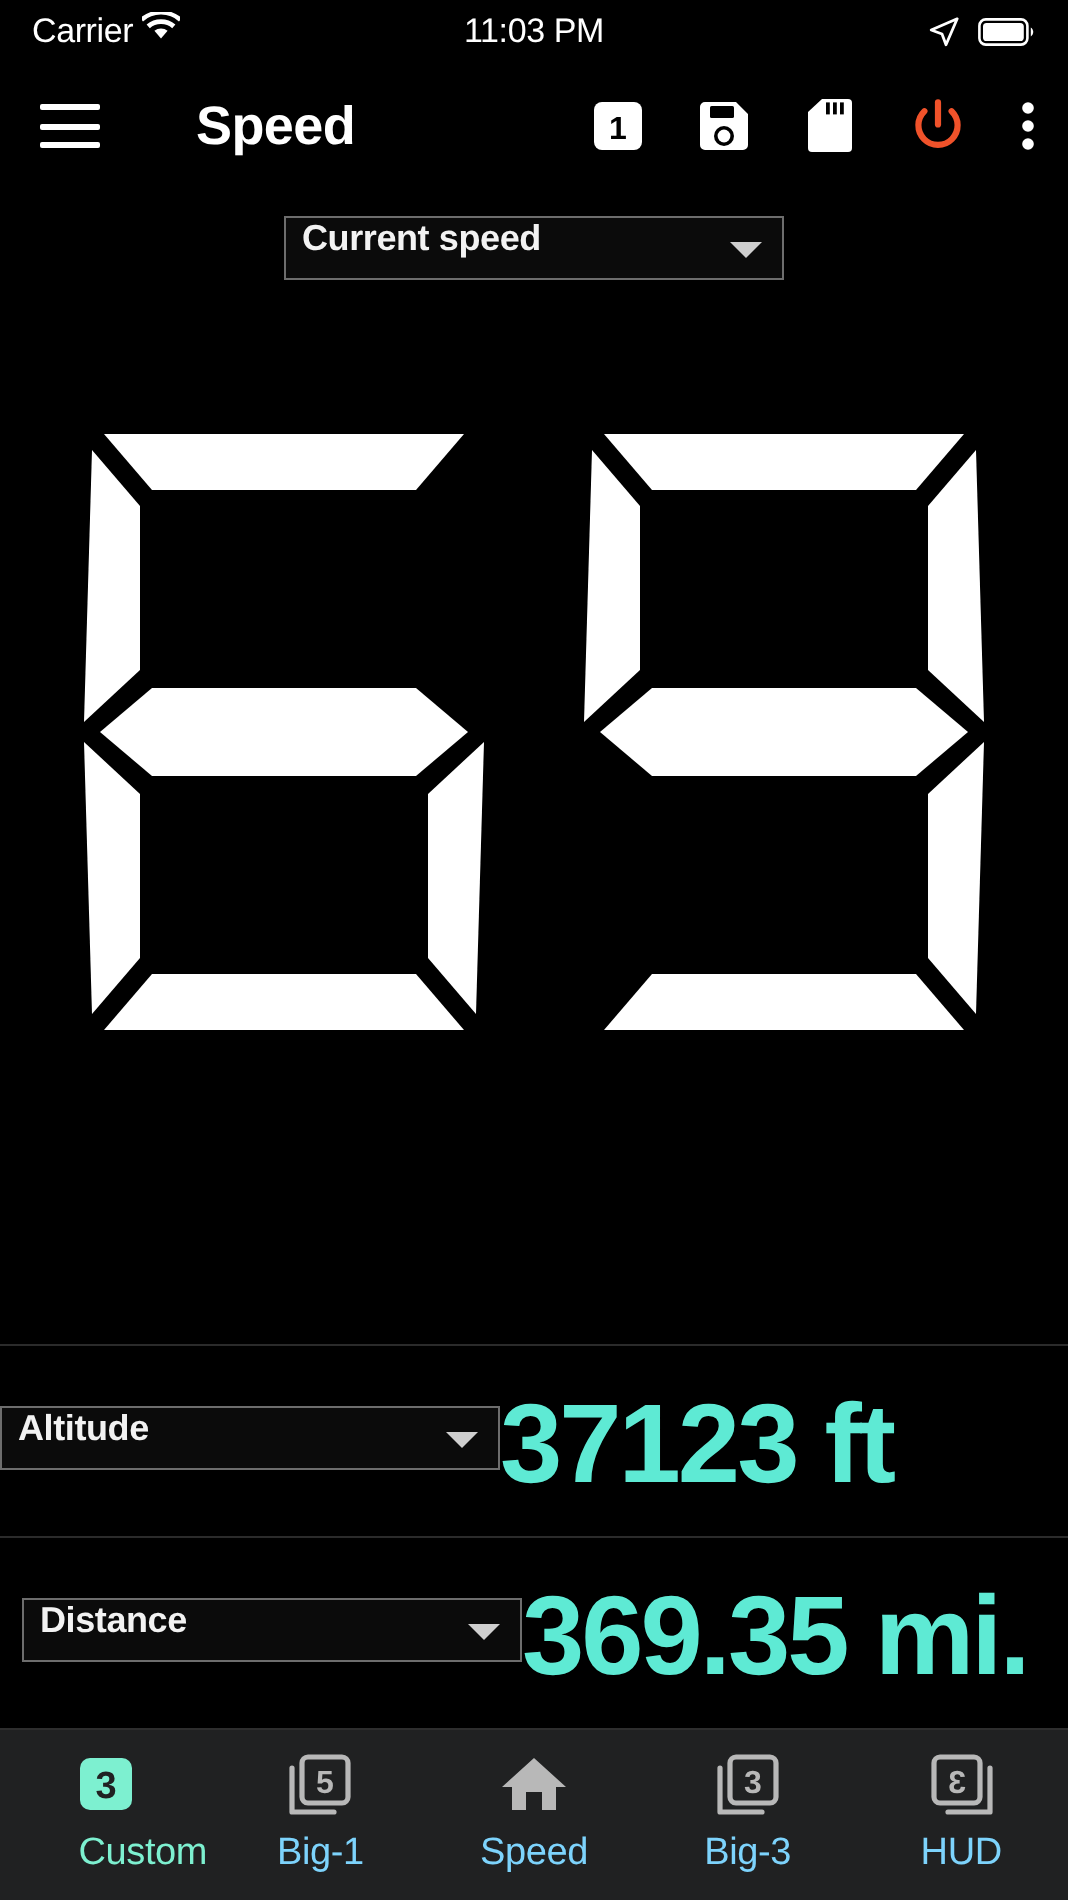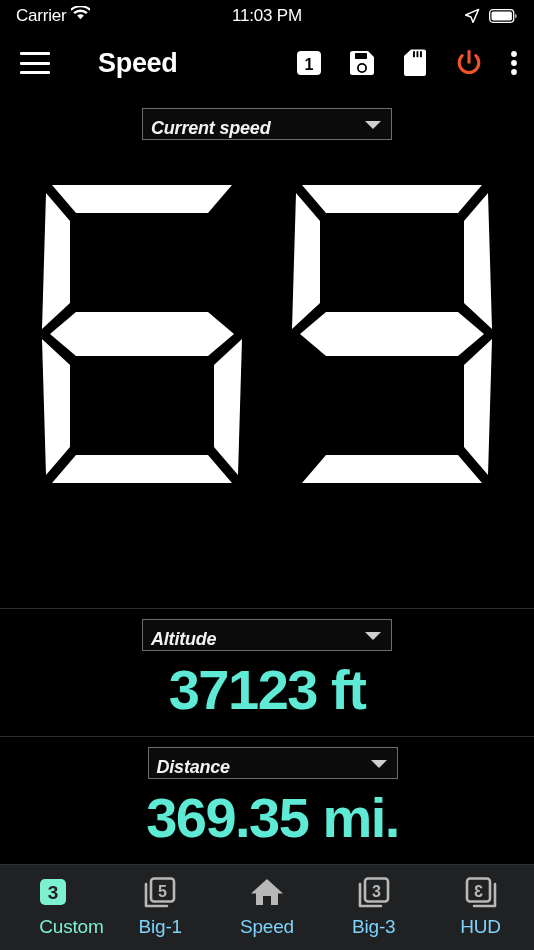--- a/index.html
+++ b/index.html
@@ -53,24 +53,23 @@
   }
   .tb-btn { display: flex; align-items: center; justify-content: center; cursor: pointer; }
 
   
   .select-wrap { display: flex; justify-content: center; }
   .select-box {
     position: relative;
     width: 250px; height: 32px;
     background: #0b0b0b;
     border: 1px solid #6d6d6d;
-    display: flex; align-items: flex-end;
+    display: flex; align-items: flex-start;
     padding: 0 8px;
     cursor: pointer;
-    font-style: italic;
   }
   .select-label {
     color: #f2f2f2; font-size: 18px; font-weight: bold;
     letter-spacing: -0.2px;
   }
   .caret {
     position: absolute; right: 10px; top: 50%;
     width: 0; height: 0;
     margin-top: -3px;
     border-left: 8px solid transparent;
@@ -94,21 +93,21 @@
   }
   .seg-digit { width: 208px; height: 306px; }
   .seg-digit polygon { fill: #ffffff; }
   .seg-digit polygon.off { fill: #000000; }
 
   
   .readout {
     flex: 0 0 auto;
     padding: 10px 0 14px;
     border-bottom: 1px solid #2b2b2b;
-    display: flex; flex-direction: column; align-items: center;
+    display: flex; align-items: center;
   }
   .readout .value {
     color: #5eead4;
     font-size: 56px;
     font-weight: bold;
     letter-spacing: -1.5px;
     margin-top: 6px;
     white-space: nowrap;
   }
 

